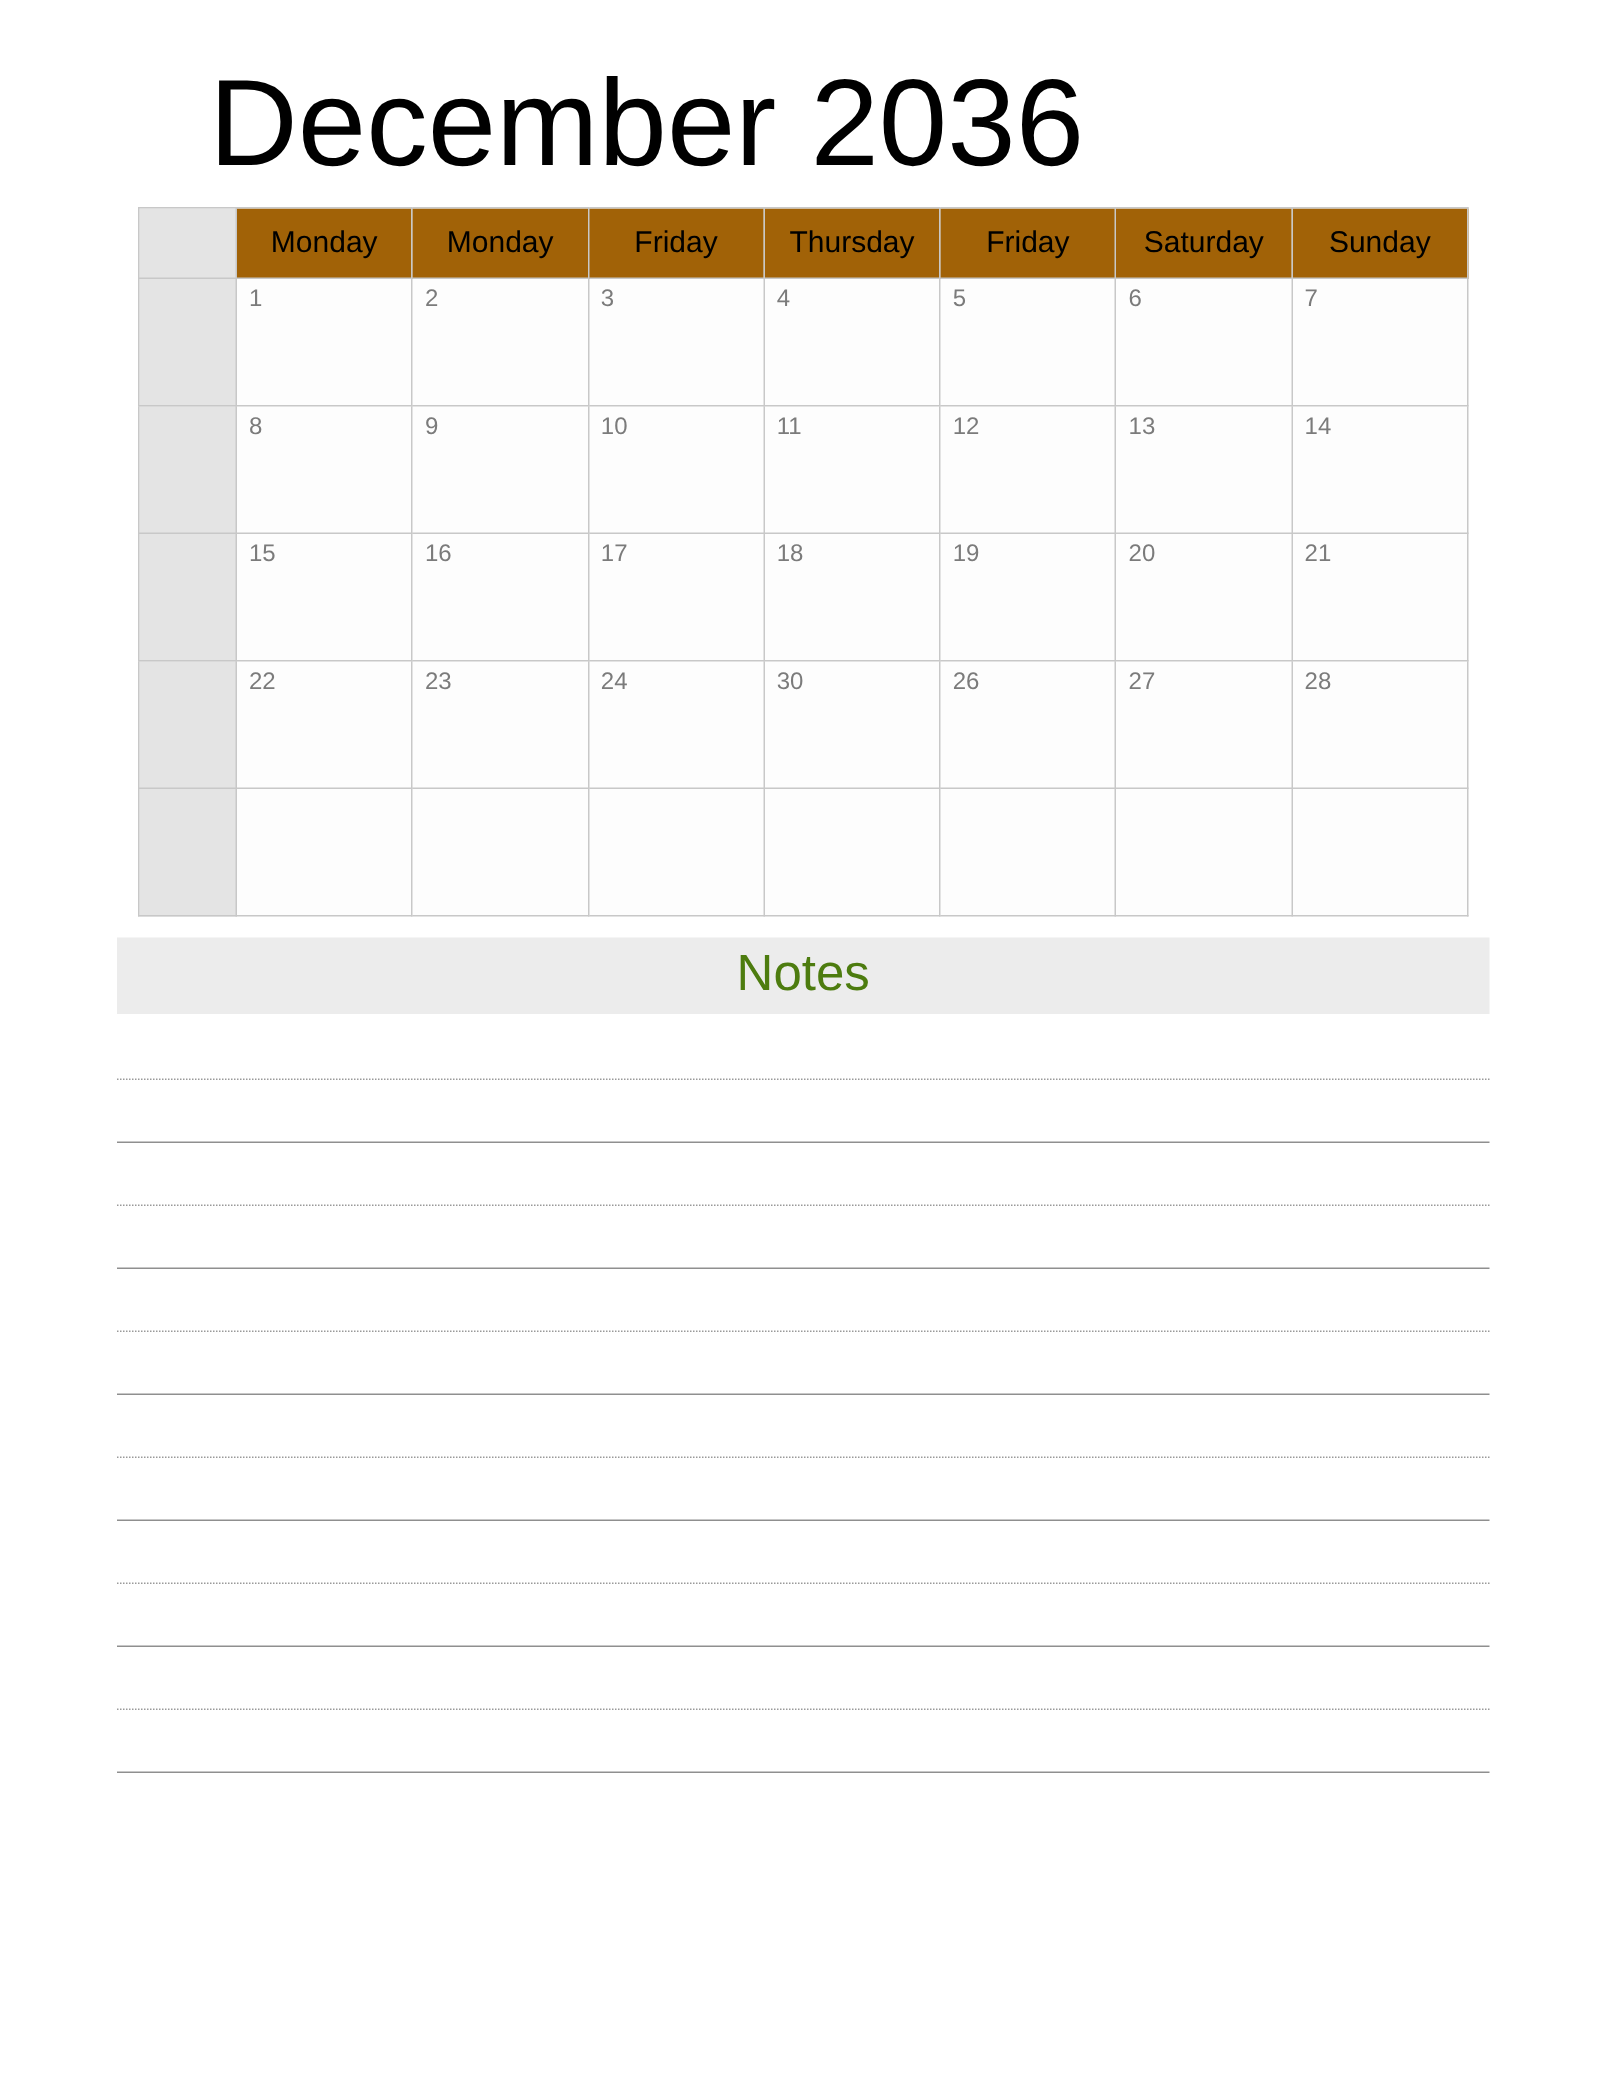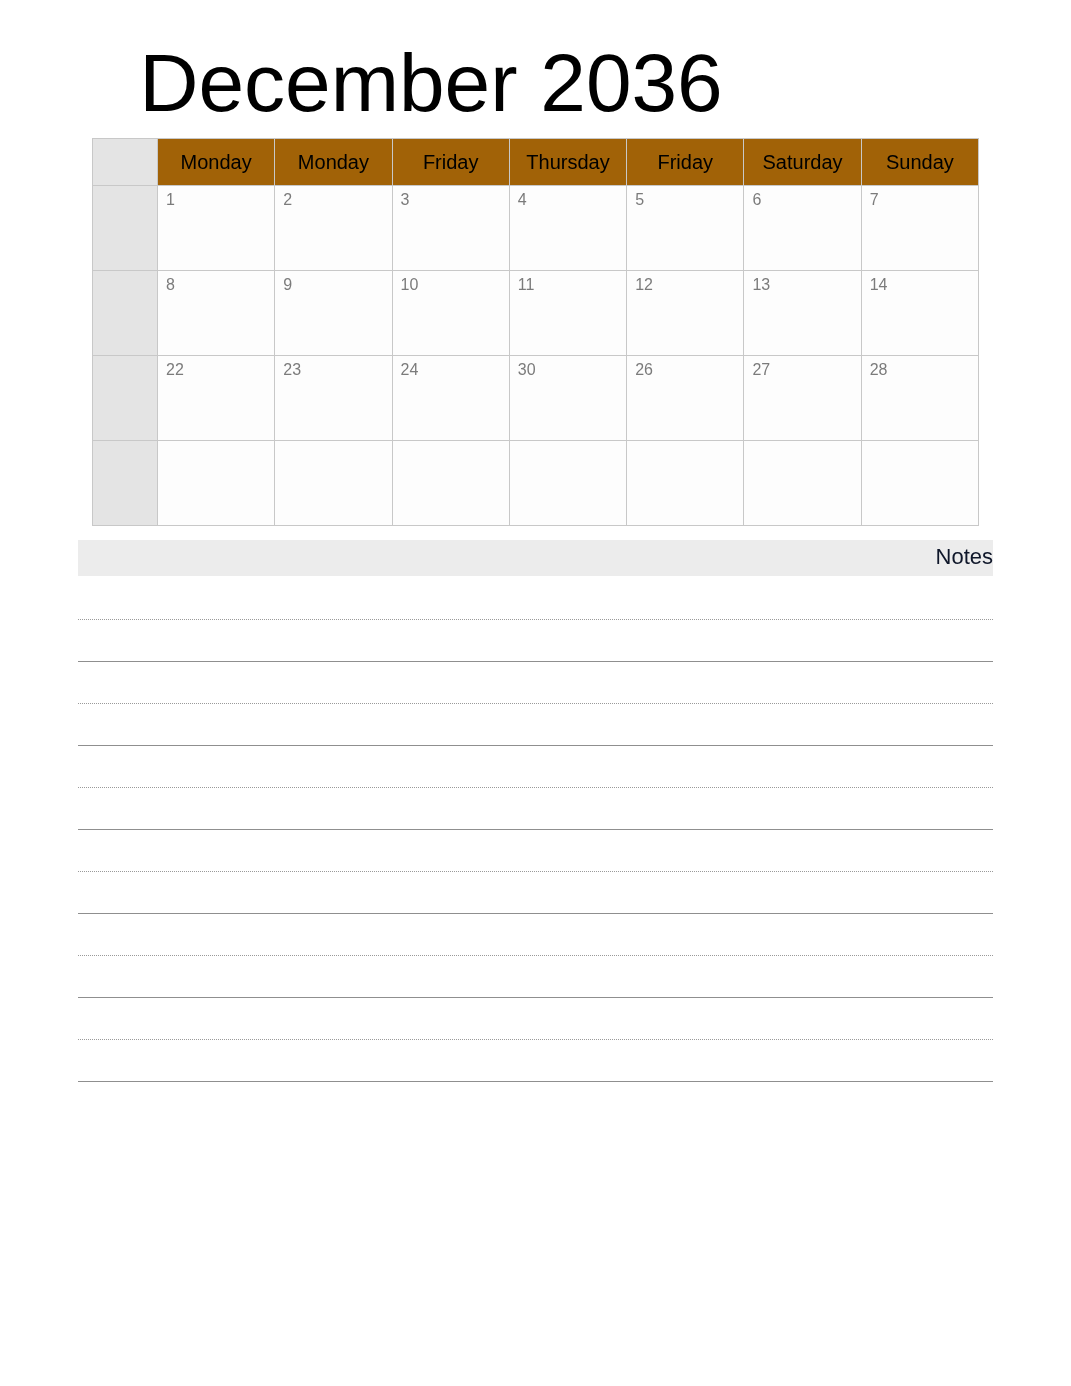--- a/index.html
+++ b/index.html
@@ -85,25 +85,25 @@
     color: #111;
     letter-spacing: 0px;
   }
   
   .notes-wrap {
     margin: 14px 78px 0 78px;
     width: 915px;
   }
   .notes-header {
     background: #ececec;
-    text-align: right;
-    font-size: 22px;
+    text-align: center;
+    font-size: 34px;
     line-height: 1.2;
     padding: 4px 0 6px 0;
-    color: #0f172a;
+    color: #4d7c0f;
   }
   .notes-lines {
     padding-top: 2px;
   }
   .note-line {
     height: 41px;
     border-bottom: 1px dotted #9a9a9a;
   }
   .note-line.solid {
     border-bottom: 1px solid #8f8f8f;
@@ -175,20 +175,44 @@
           <td class="day">
               <span class="num">13</span>
             </td>
           <td class="day">
               <span class="num">14</span>
             </td>
         </tr>
         <tr>
           <td class="weeknum"></td>
           <td class="day">
+              <span class="num">15</span>
+            </td>
+          <td class="day">
+              <span class="num">16</span>
+            </td>
+          <td class="day">
+              <span class="num">17</span>
+            </td>
+          <td class="day">
+              <span class="num">18</span>
+            </td>
+          <td class="day">
+              <span class="num">19</span>
+            </td>
+          <td class="day">
+              <span class="num">20</span>
+            </td>
+          <td class="day">
+              <span class="num">21</span>
+            </td>
+        </tr>
+        <tr>
+          <td class="weeknum"></td>
+          <td class="day">
               <span class="num">22</span>
             </td>
           <td class="day">
               <span class="num">23</span>
             </td>
           <td class="day">
               <span class="num">24</span>
             </td>
           <td class="day">
               <span class="num">30</span>

